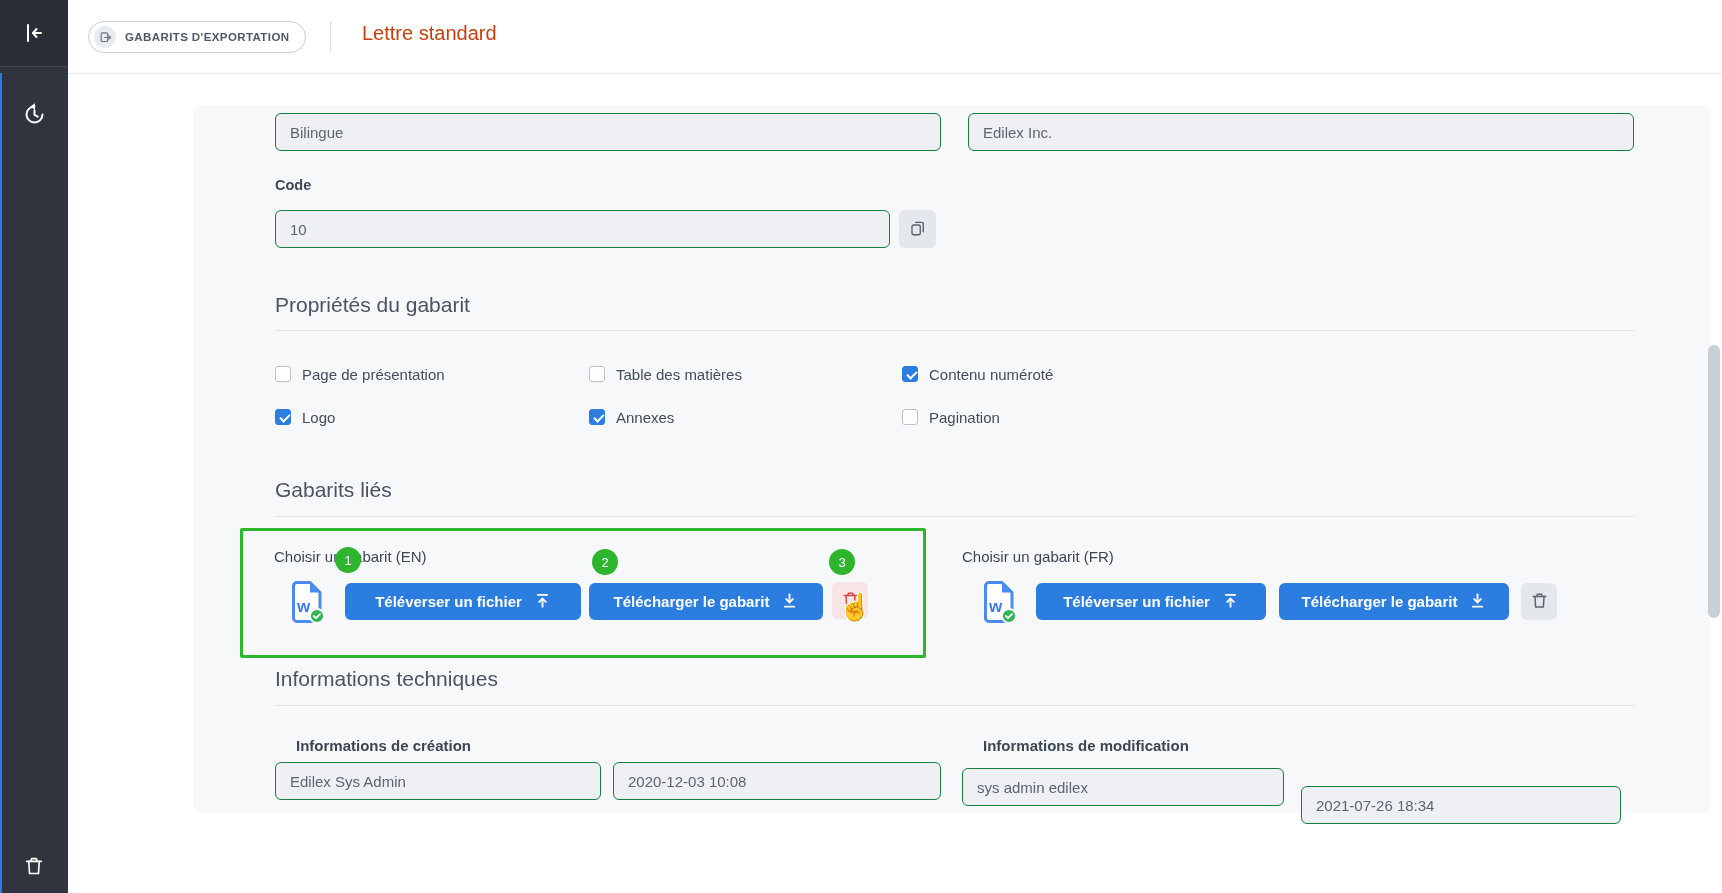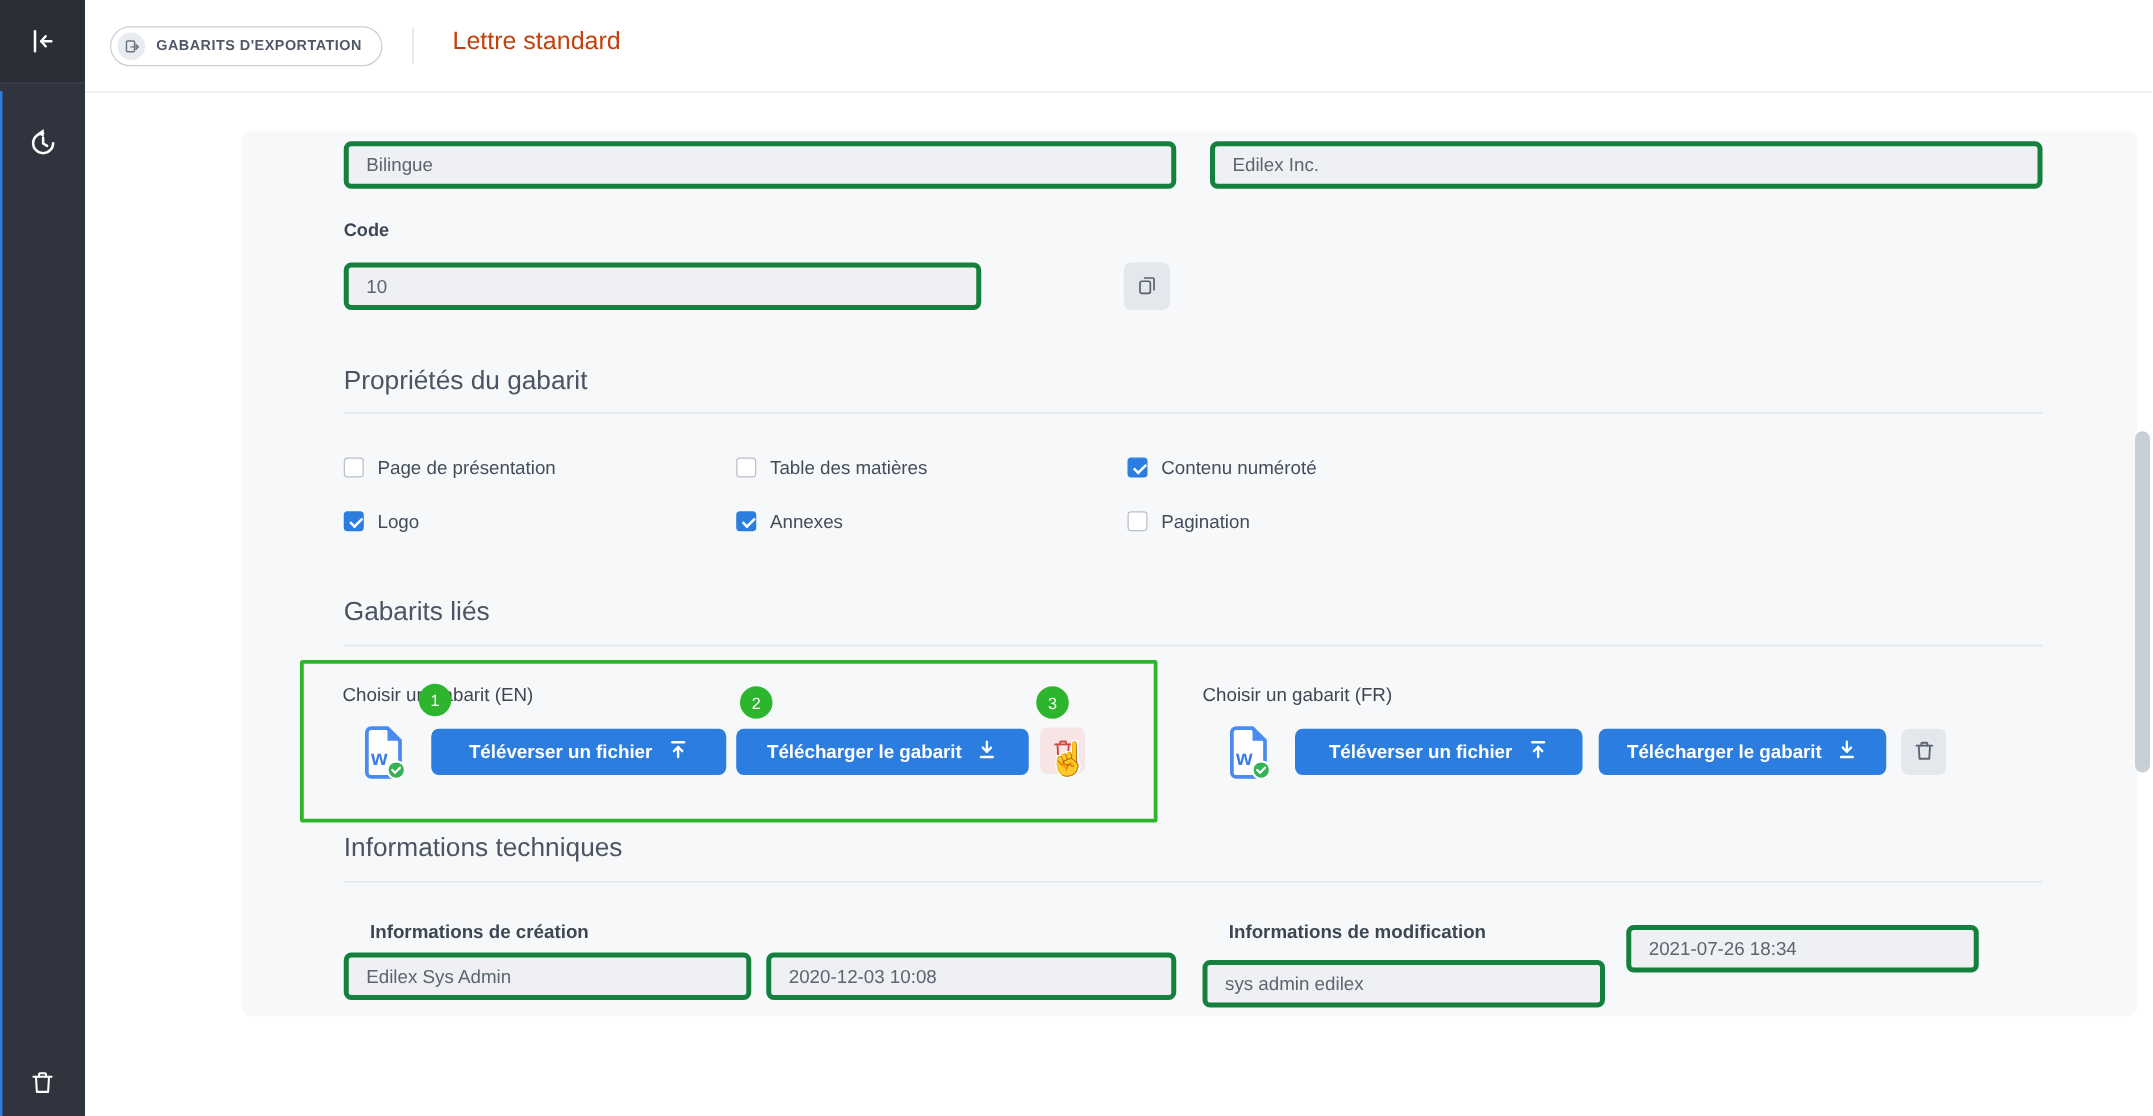--- a/index.html
+++ b/index.html
@@ -20,27 +20,27 @@
   
   .header{position:absolute;left:68px;top:0;width:1654px;height:73px;background:#fff;border-bottom:1px solid #e7eaee;}
   .crumb-pill{position:absolute;left:20px;top:21px;height:30px;border:1px solid #c9ced6;border-radius:16px;
     display:flex;align-items:center;gap:9px;padding:0 16px 0 5px;background:#fff;cursor:pointer;}
   .crumb-icon-circle{width:22px;height:22px;border-radius:50%;background:#e8ebef;display:flex;align-items:center;justify-content:center;}
   .crumb-label{font-size:11.5px;font-weight:700;letter-spacing:.4px;color:#4f5866;}
   .header-divider{position:absolute;left:262px;top:22px;width:1px;height:29px;background:#d9dde3;}
   .page-title{position:absolute;left:294px;top:22px;font-size:20px;color:#c2410c;}
   
   .panel{position:absolute;left:193px;top:105px;width:1517px;height:708px;background:#f7f8fa;border-radius:8px;}
-  .field{position:absolute;background:#eef0f4;border:4px solid #15803d;border-radius:6px;height:38px;
+  .field{position:absolute;background:#eef0f4;border:1px solid #15803d;border-radius:6px;height:38px;
     font-family:"Liberation Sans",sans-serif;font-size:15px;color:#5c6670;padding:0 14px;box-sizing:border-box;outline:none;}
   #input-language{left:275px;top:113px;width:666px;}
   #input-organization{left:968px;top:113px;width:666px;}
   .bold-label{position:absolute;font-size:14.5px;font-weight:700;color:#3d4754;}
   #code-label{left:275px;top:177px;}
-  #input-code{left:275px;top:210px;width:510px;}
+  #input-code{left:275px;top:210px;width:615px;}
   .icon-btn{position:absolute;border:none;border-radius:6px;display:flex;align-items:center;justify-content:center;cursor:pointer;box-sizing:border-box;}
   #copy-btn{left:899px;top:210px;width:37px;height:38px;background:#e4e7ec;}
   .section-heading{position:absolute;font-size:21px;color:#4a5462;}
   .divider{position:absolute;height:1px;background:#e0e3e8;width:1359px;left:275px;}
   #props-heading{left:275px;top:293px;}
   #divider-props{top:330px;}
   
   .check-item{position:absolute;display:flex;align-items:center;gap:11px;cursor:pointer;height:18px;}
   .checkbox{width:16px;height:16px;border-radius:3px;background:#fff;border:1px solid #b9c0ca;box-sizing:border-box;position:relative;flex:0 0 auto;}
   .check-item.checked .checkbox{background:var(--accent-blue,#2b7de0);border-color:var(--accent-blue,#2b7de0);}
@@ -64,21 +64,21 @@
   #btn-download-fr{left:1279px;top:583px;width:230px;}
   #trash-en{left:832px;top:582px;width:36px;height:37px;background:#f7e4e4;}
   #trash-fr{left:1521px;top:583px;width:36px;height:37px;background:#e4e7ec;}
   #tech-heading{left:275px;top:667px;}
   #divider-tech{top:705px;}
   #crea-label{left:275px;top:737px;font-size:15px;margin-left:21px;}
   #modif-label{left:962px;top:737px;font-size:15px;margin-left:21px;}
   #input-crea-user{left:275px;top:762px;width:326px;}
   #input-crea-date{left:613px;top:762px;width:328px;}
   #input-modif-user{left:962px;top:768px;width:322px;}
-  #input-modif-date{left:1301px;top:740px;width:282px;}
+  #input-modif-date{left:1301px;top:786px;width:320px;}
   
   .annotation-box{position:absolute;left:240px;top:528px;width:686px;height:130px;
     border:3px solid var(--annotation-green,#2eb52e);border-radius:2px;box-sizing:border-box;pointer-events:none;}
   .annotation-step{position:absolute;width:26px;height:26px;border-radius:50%;background:var(--annotation-green,#2eb52e);
     color:#fff;font-size:13px;display:flex;align-items:center;justify-content:center;pointer-events:none;}
   #step-1{left:335px;top:547px;}
   #step-2{left:592px;top:549px;}
   #step-3{left:829px;top:549px;}
   .cursor-hand{position:absolute;left:839px;top:592px;font-size:26px;color:#1b1b1b;
     text-shadow:-1px -1px 0 #fff,1px -1px 0 #fff,-1px 1px 0 #fff,1px 1px 0 #fff;pointer-events:none;}

